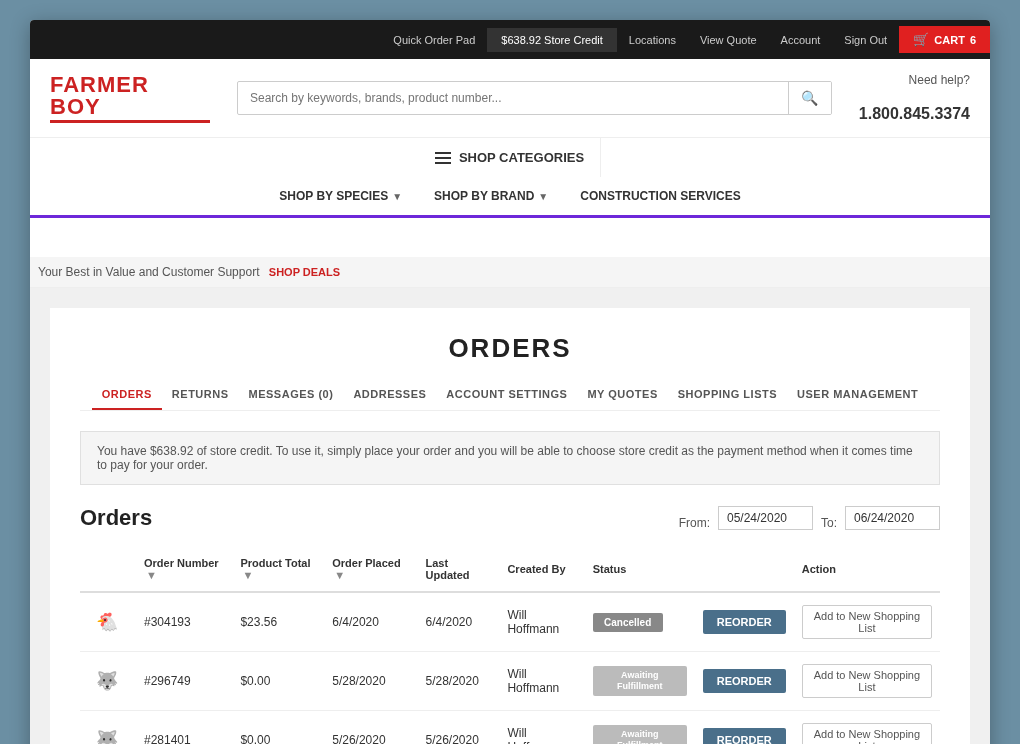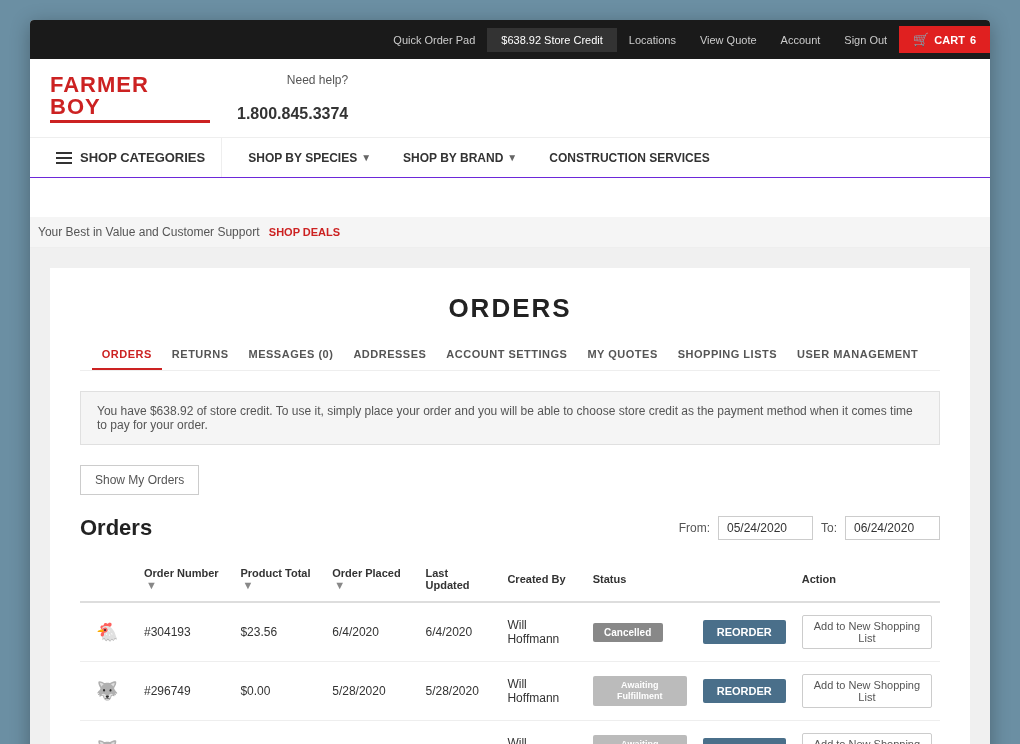--- a/index.html
+++ b/index.html
@@ -131,24 +131,25 @@
     .phone-number {
       font-size: 16px;
       font-weight: bold;
       color: #333;
       margin-top: 18px;
     }
 
     
     .main-nav {
       background: #fff;
-      border-bottom: 1px solid #6d28d9;
+      border-bottom: 3px solid #6d28d9;
       display: flex;
       align-items: center;
       padding: 0 10px;
+      flex-direction: column;
     }
     .shop-categories {
       display: flex;
       align-items: center;
       gap: 8px;
       padding: 12px 16px;
       background: #fff;
       font-size: 13px;
       font-weight: bold;
       color: #333;
@@ -278,21 +279,21 @@
       align-items: center;
       margin-bottom: 16px;
     }
     .orders-title {
       font-size: 22px;
       font-weight: bold;
       color: #222;
     }
     .date-filter {
       display: flex;
-      align-items: center;
+      align-items: flex-end;
       gap: 8px;
       font-size: 12px;
       color: #555;
     }
     .date-input {
       border: 1px solid #ccc;
       padding: 4px 8px;
       font-size: 12px;
       color: #333;
       width: 95px;
@@ -397,20 +398,24 @@
   </div>
 
   <div class="header">
     <div class="logo-area">
       <div class="logo">
         <span class="logo-farmer">FARMER</span>
         <span class="logo-boy">BOY</span>
         <div class="logo-underline"></div>
       </div>
     </div>
+    <div class="search-area">
+      <input class="search-input" type="text" placeholder="Search by keywords, brands, product number..." style="">
+      <button class="search-btn">🔍</button>
+    </div>
     <div class="help-area">
       <div>Need help?</div>
       <div class="phone-number">1.800.845.3374</div>
     </div>
   </div>
 
   <div class="main-nav">
     <div class="shop-categories">
       <div class="hamburger">
         <span></span>
@@ -454,21 +459,20 @@
         <a class="account-tab">ACCOUNT SETTINGS</a>
         <a class="account-tab">MY QUOTES</a>
         <a class="account-tab">SHOPPING LISTS</a>
         <a class="account-tab">USER MANAGEMENT</a>
       </div>
 
       
       <div class="store-credit-notice">You have $638.92 of store credit. To use it, simply place your order and you will be able to choose store credit as the payment method when it comes time to pay for your order.</div>
 
       
-      <button class="show-orders-btn">Show My Orders</button>
 
       
       <div class="orders-header">
         <div class="orders-title">Orders</div>
         <div class="date-filter">
           <span>From:</span>
           <input class="date-input" type="text" value="05/24/2020" style="">
           <span>To:</span>
           <input class="date-input" type="text" value="06/24/2020" style="">
         </div>

